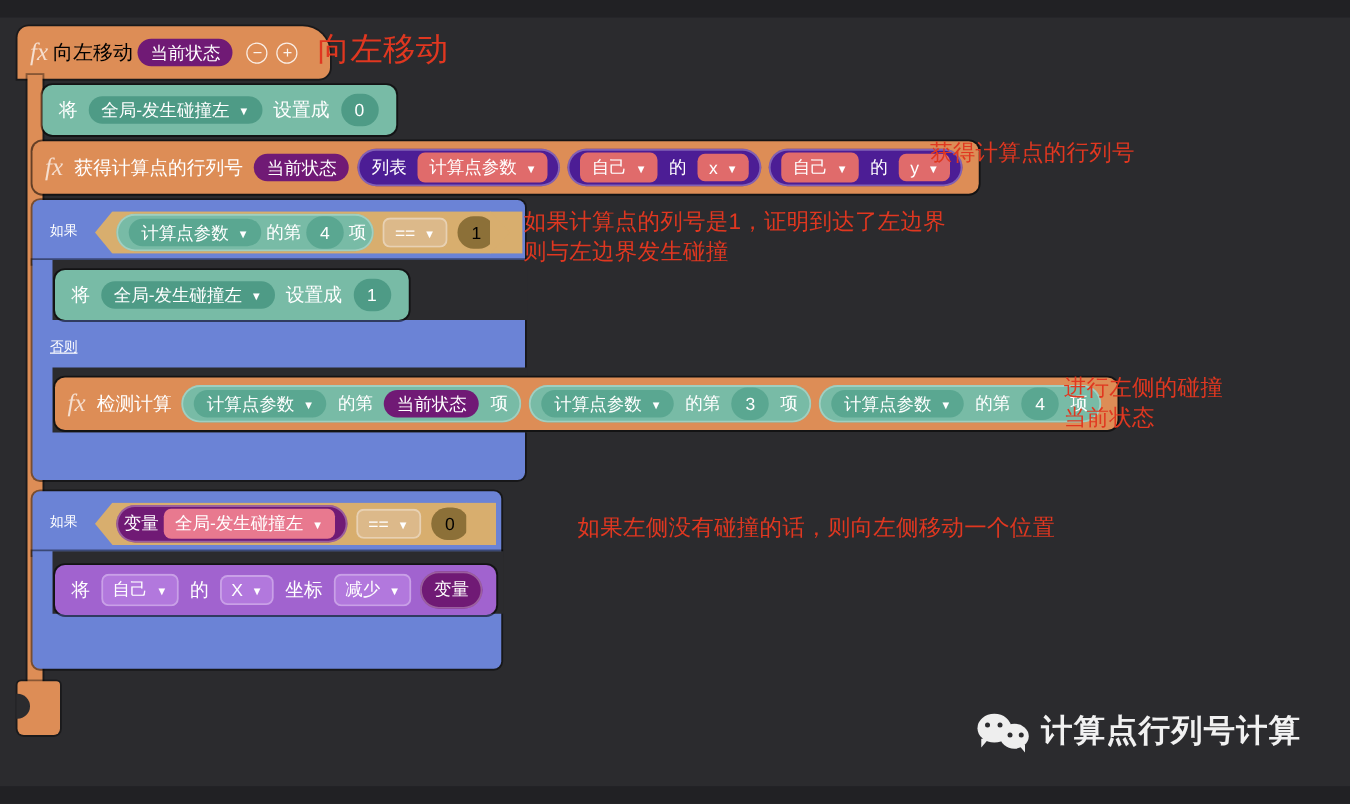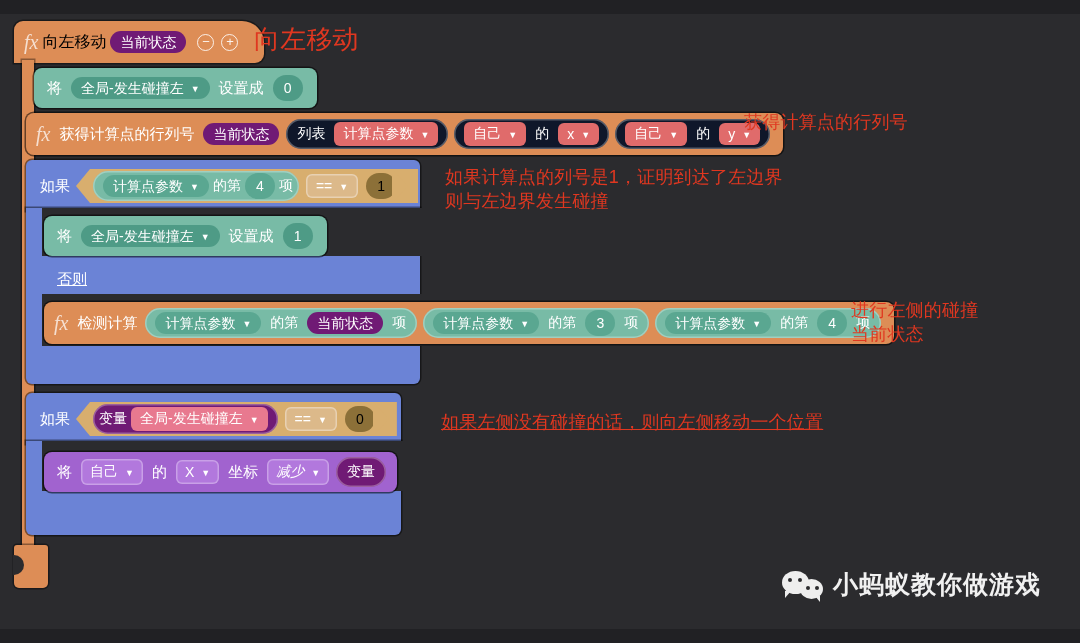--- a/index.html
+++ b/index.html
@@ -73,21 +73,21 @@
 
   
   .c-orange { background: #dd8d56; }
   .c-green  { background: #78bba6; }
   .c-green-dk { background: #5aa791; }
   .c-green-dkr { background: #4e9b86; }
   .c-purple { background: #a163cf; }
   .c-purple-lt { background: #b278dd; }
   .c-pink   { background: #701a75; }
   .c-pink-lt { background: #e8798f; }
-  .c-red-lt { background: #0f172a; }
+  .c-red-lt { background: #4c1d95; }
   .c-red-md { background: #e06b6b; }
   .c-tan    { background: #dcb98a; }
   .c-brown  { background: #8c7038; }
 
   
   #hat {
     position: absolute;
     left: 14px; top: 21px;
     height: 42px;
     background: #dd8d56;
@@ -137,21 +137,21 @@
   
   .cblock {
     position: absolute;
     background: #6b83d6;
     box-shadow: 0 0 0 1.5px rgba(0,0,0,0.45);
     border-radius: 6px;
   }
   .cblock-label {
     position: absolute;
     color: #ffffff;
-    font-size: 15px;
+    font-size: 11px;
   }
 
   
   .hex {
     position: absolute;
     display: flex; align-items: center;
     height: 34px;
     background: #d8ae6e;
     padding: 0 8px;
     clip-path: polygon(14px 0, 100% 0, calc(100% + 0px) 0, 100% 50%, 100% 100%, 14px 100%, 0 50%);
@@ -289,21 +289,21 @@
               border-top:17px solid transparent; border-bottom:17px solid transparent;
               border-left:16px solid #d8ae6e;"></div>
 
   <div class="blk c-green" style="left:44px; top:216px; height:40px; padding:0 10px 0 8px;">
     <span class="lbl">将</span>
     <span class="pill c-green-dkr dd">全局-发生碰撞左</span>
     <span class="lbl">设置成</span>
     <span class="num c-green-dkr">1</span>
   </div>
 
-  <span class="cblock-label" style="left:57px; top:270px;text-decoration:underline;">否则</span>
+  <span class="cblock-label" style="left:40px; top:270px;text-decoration:underline;">否则</span>
 
   <div class="blk c-orange" style="left:44px; top:302px; height:42px; padding:0 10px 0 0;">
     <span class="fx">fx</span>
     <span class="lbl">检测计算</span>
     <span class="rep c-green bordered">
       <span class="pill c-green-dk dd">计算点参数</span>
       <span class="lbl">的第</span>
       <span class="pill c-pink">当前状态</span>
       <span class="lbl">项</span>
     </span>
@@ -340,39 +340,39 @@
   <div style="position:absolute; left:373px; top:402px; width:0; height:0;
               border-top:17px solid transparent; border-bottom:17px solid transparent;
               border-left:16px solid #d8ae6e;"></div>
 
   <div class="blk c-purple" style="left:44px; top:452px; height:40px; padding:0 8px 0 8px;">
     <span class="lbl">将</span>
     <span class="pill-rect c-purple-lt dd" style="box-shadow: inset 0 0 0 1.5px rgba(255,255,255,0.30); padding:4px 9px;">自己</span>
     <span class="lbl">的</span>
     <span class="pill-rect c-purple-lt dd" style="box-shadow: inset 0 0 0 1.5px rgba(255,255,255,0.30); padding:4px 9px;">X</span>
     <span class="lbl">坐标</span>
-    <span class="pill-rect c-purple-lt dd" style="box-shadow: inset 0 0 0 1.5px rgba(255,255,255,0.30); padding:4px 9px;font-style:italic;">减少</span>
+    <span class="pill-rect c-purple-lt dd" style="box-shadow: inset 0 0 0 1.5px rgba(255,255,255,0.30); padding:4px 9px;">减少</span>
     <span class="rep c-pink bordered">
       <span class="lbl">变量</span>
     </span>
   </div>
 
   <div class="anno big" style="left:254px; top:22px;">向左移动</div>
   <div class="anno" style="left:744px; top:111px;">获得计算点的行列号</div>
-  <div class="anno" style="left:445px; top:166px;">如果计算点的列号是1，证明到达了左边界
+  <div class="anno" style="left:419px; top:166px;">如果计算点的列号是1，证明到达了左边界
 则与左边界发生碰撞</div>
   <div class="anno" style="left:851px; top:299px;">进行左侧的碰撞
 当前状态</div>
-  <div class="anno" style="left:441px; top:411px;text-decoration:underline;">如果左侧没有碰撞的话，则向左侧移动一个位置</div>
+  <div class="anno" style="left:462px; top:411px;">如果左侧没有碰撞的话，则向左侧移动一个位置</div>
 
   <div id="watermark">
     <span class="wx-icon">
       <span class="b1"></span>
       <span class="b2"></span>
       <span class="wx-dot" style="left:6px;  top:8px;"></span>
       <span class="wx-dot" style="left:16px; top:8px;"></span>
       <span class="wx-dot" style="left:24px; top:16px;"></span>
       <span class="wx-dot" style="left:33px; top:16px;"></span>
     </span>
-    <span>小蚂蚁教你做游戏</span>
+    <span>计算点行列号计算</span>
   </div>
 
 </div>
 
 </body></html>

